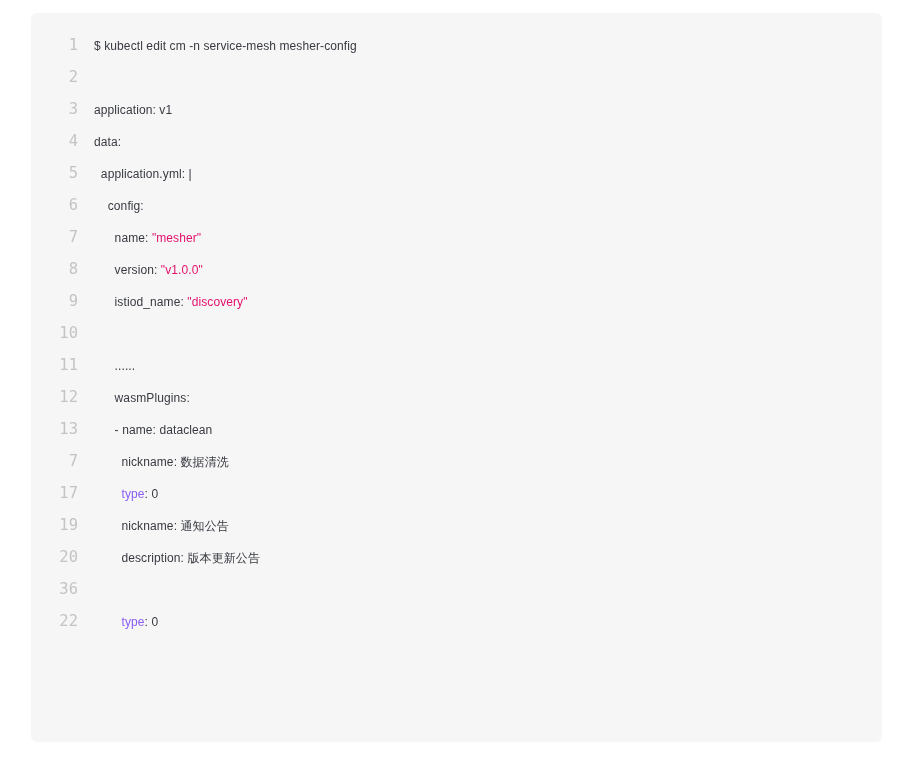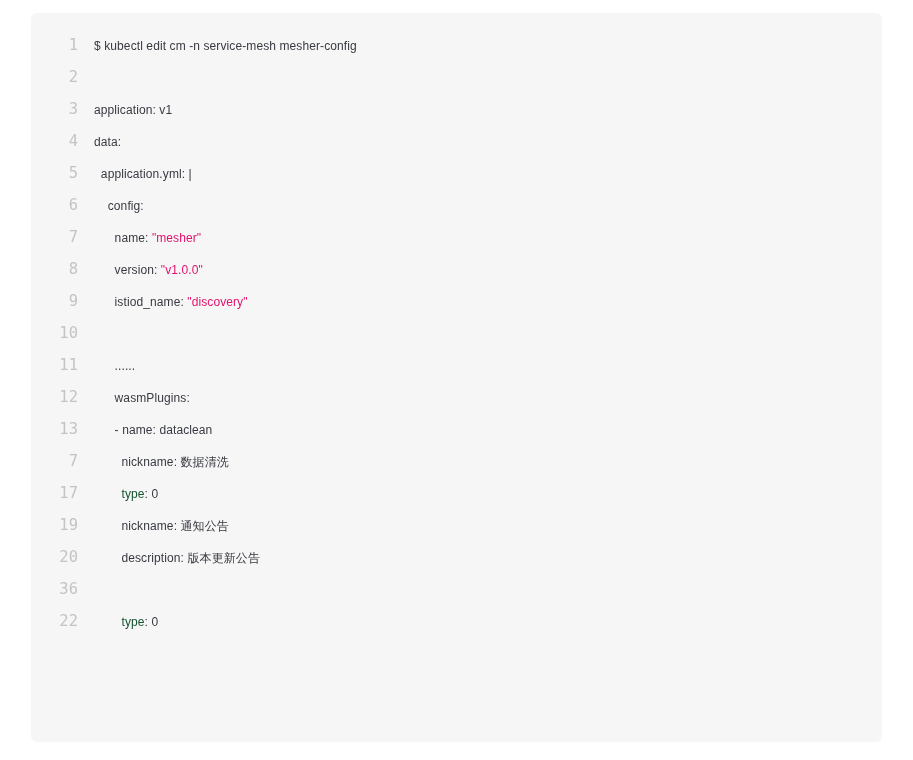--- a/index.html
+++ b/index.html
@@ -58,21 +58,21 @@
     font-family: Liberation Sans, sans-serif;
     font-size: 12px;
     line-height: 32px;
     color: #383a42;
     white-space: pre;
     letter-spacing: 0.1px;
   }
 
   .tok-str   { color: #e3116c; }
   .tok-bool  { color: #36acf1; }
-  .tok-key   { color: #14532d; }
+  .tok-key   { color: #8b5cf6; }
   .tok-plain { color: #383a42; }
   .tok-dots  { color: #383a42; }
 </style>
 </head>
 <body>
 
 <div class="code-block">
   <div class="code-lines" id="code-lines">
       <div class="code-line"><span class="ln">1</span><span class="code-text"><span class="tok-plain">$ kubectl edit cm -n service-mesh mesher-config</span></span></div>
       <div class="code-line"><span class="ln">2</span><span class="code-text"><span class="tok-plain"></span></span></div>

